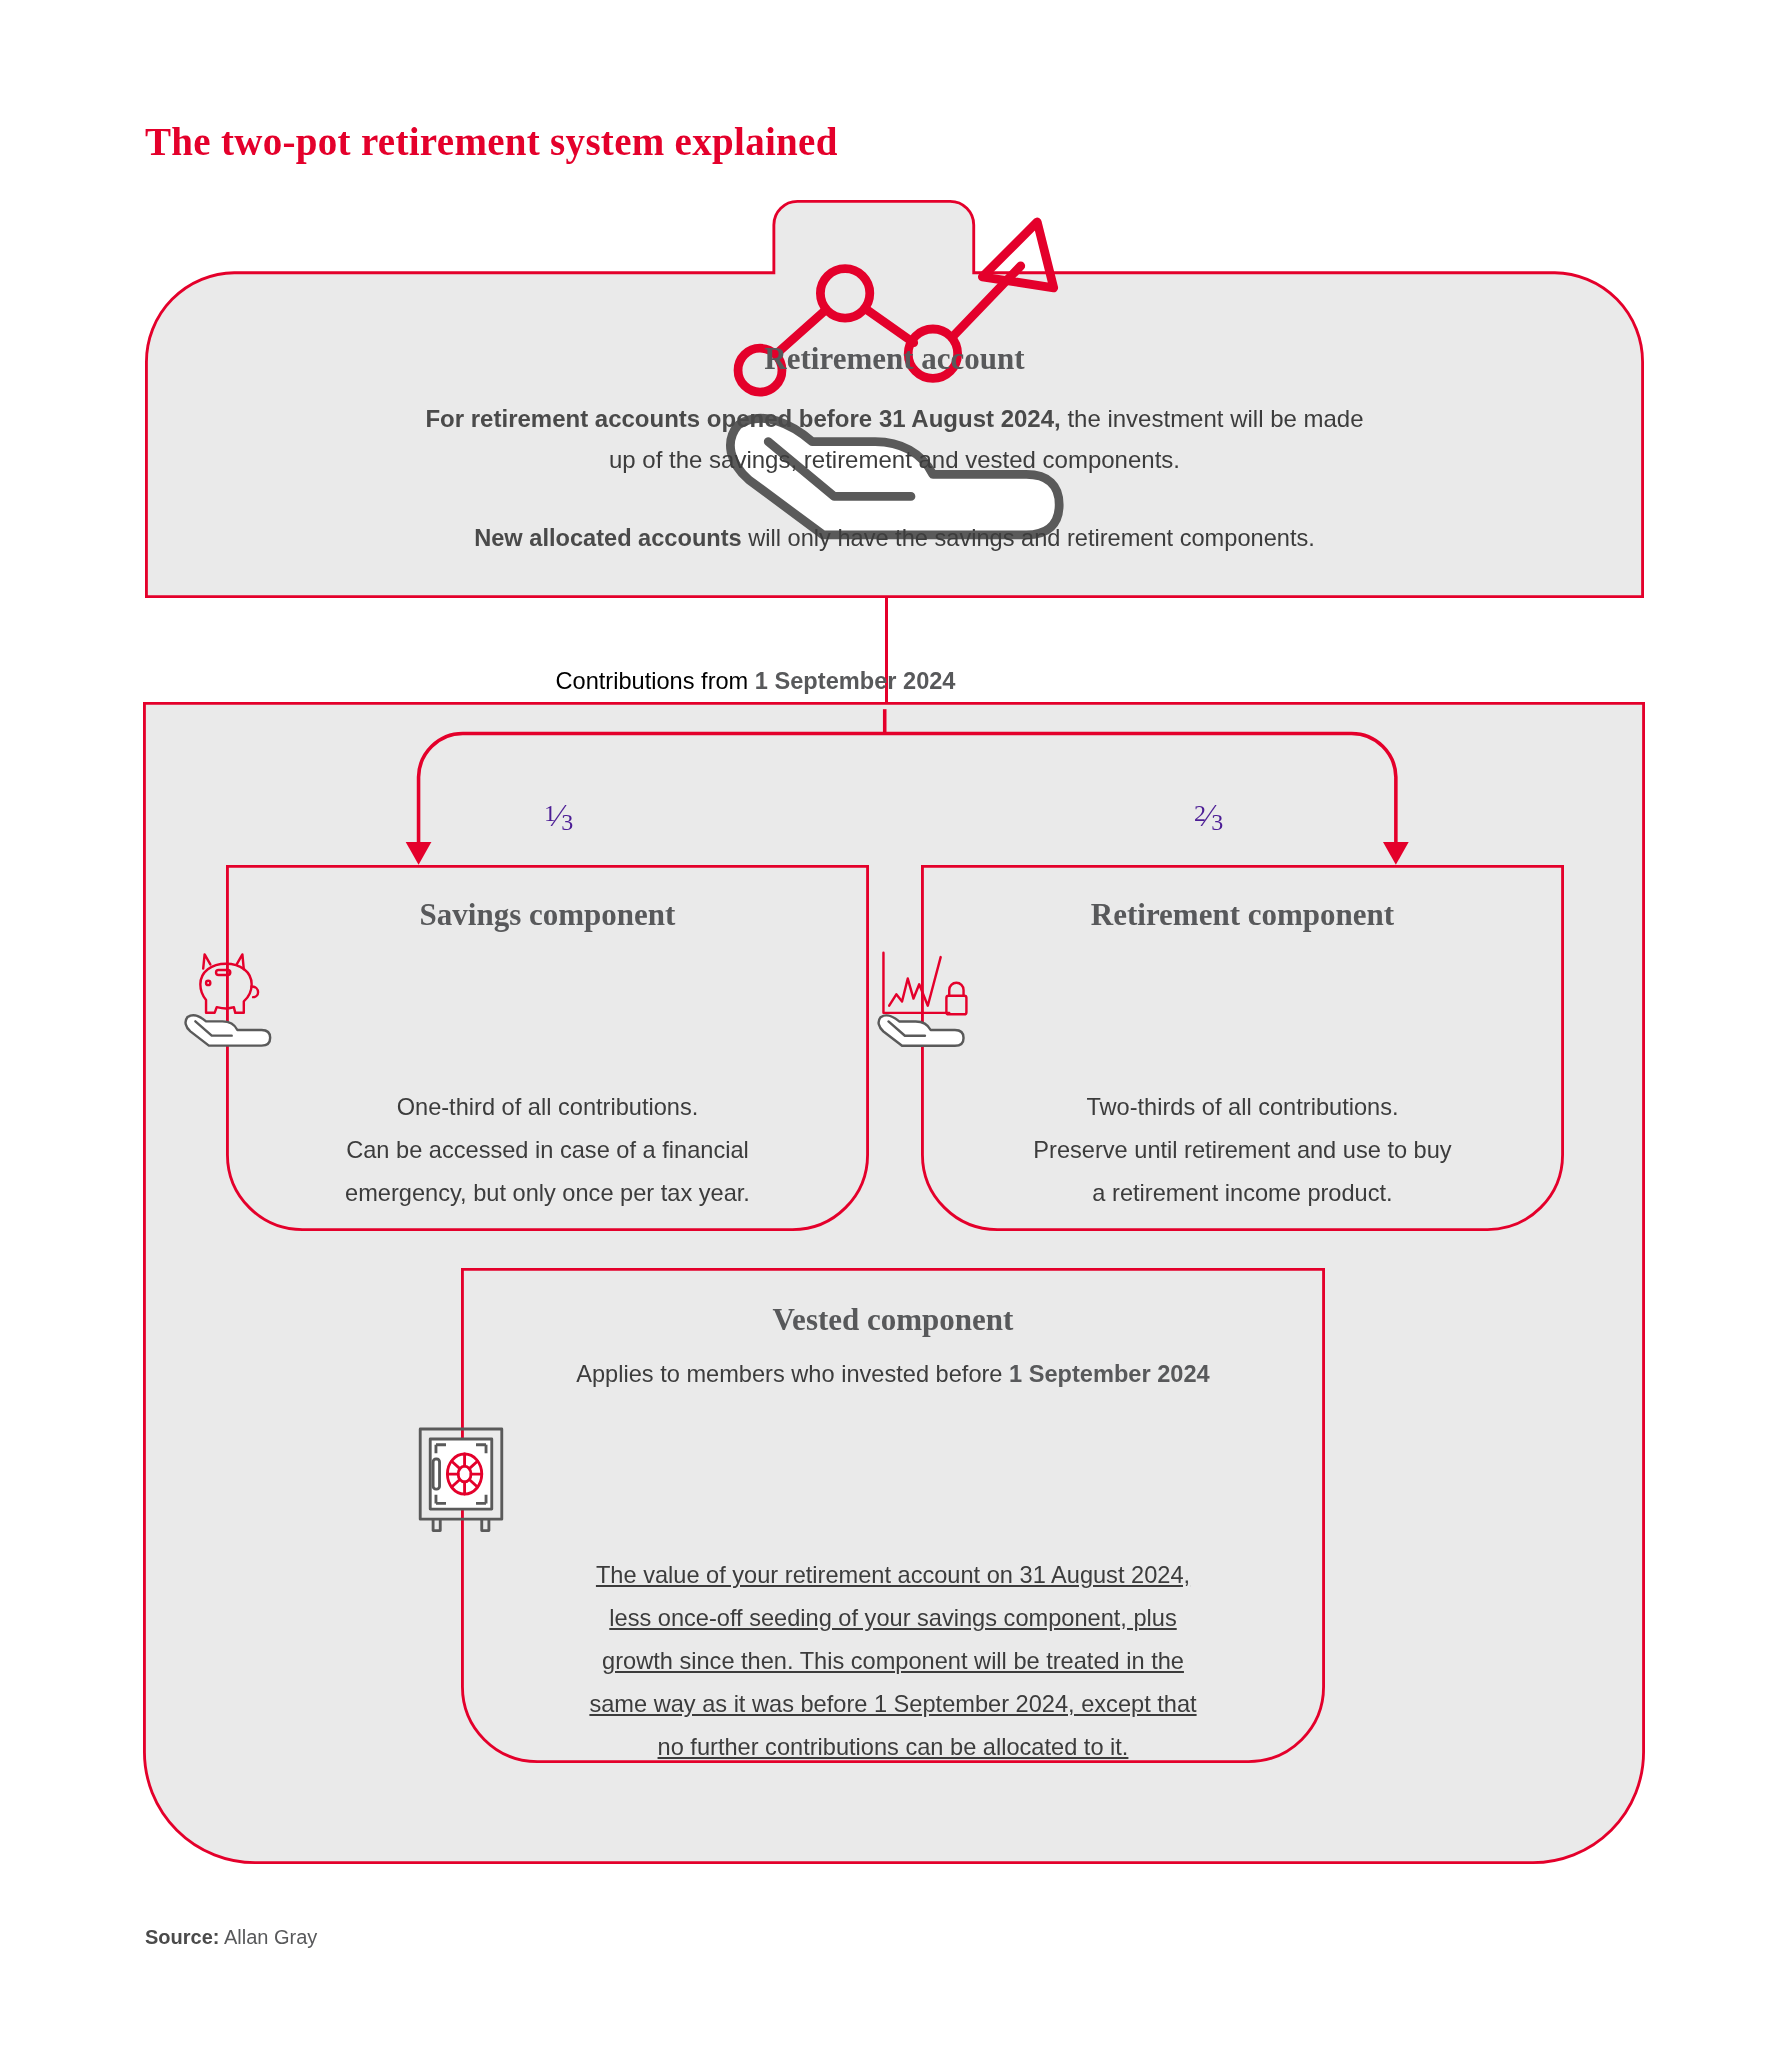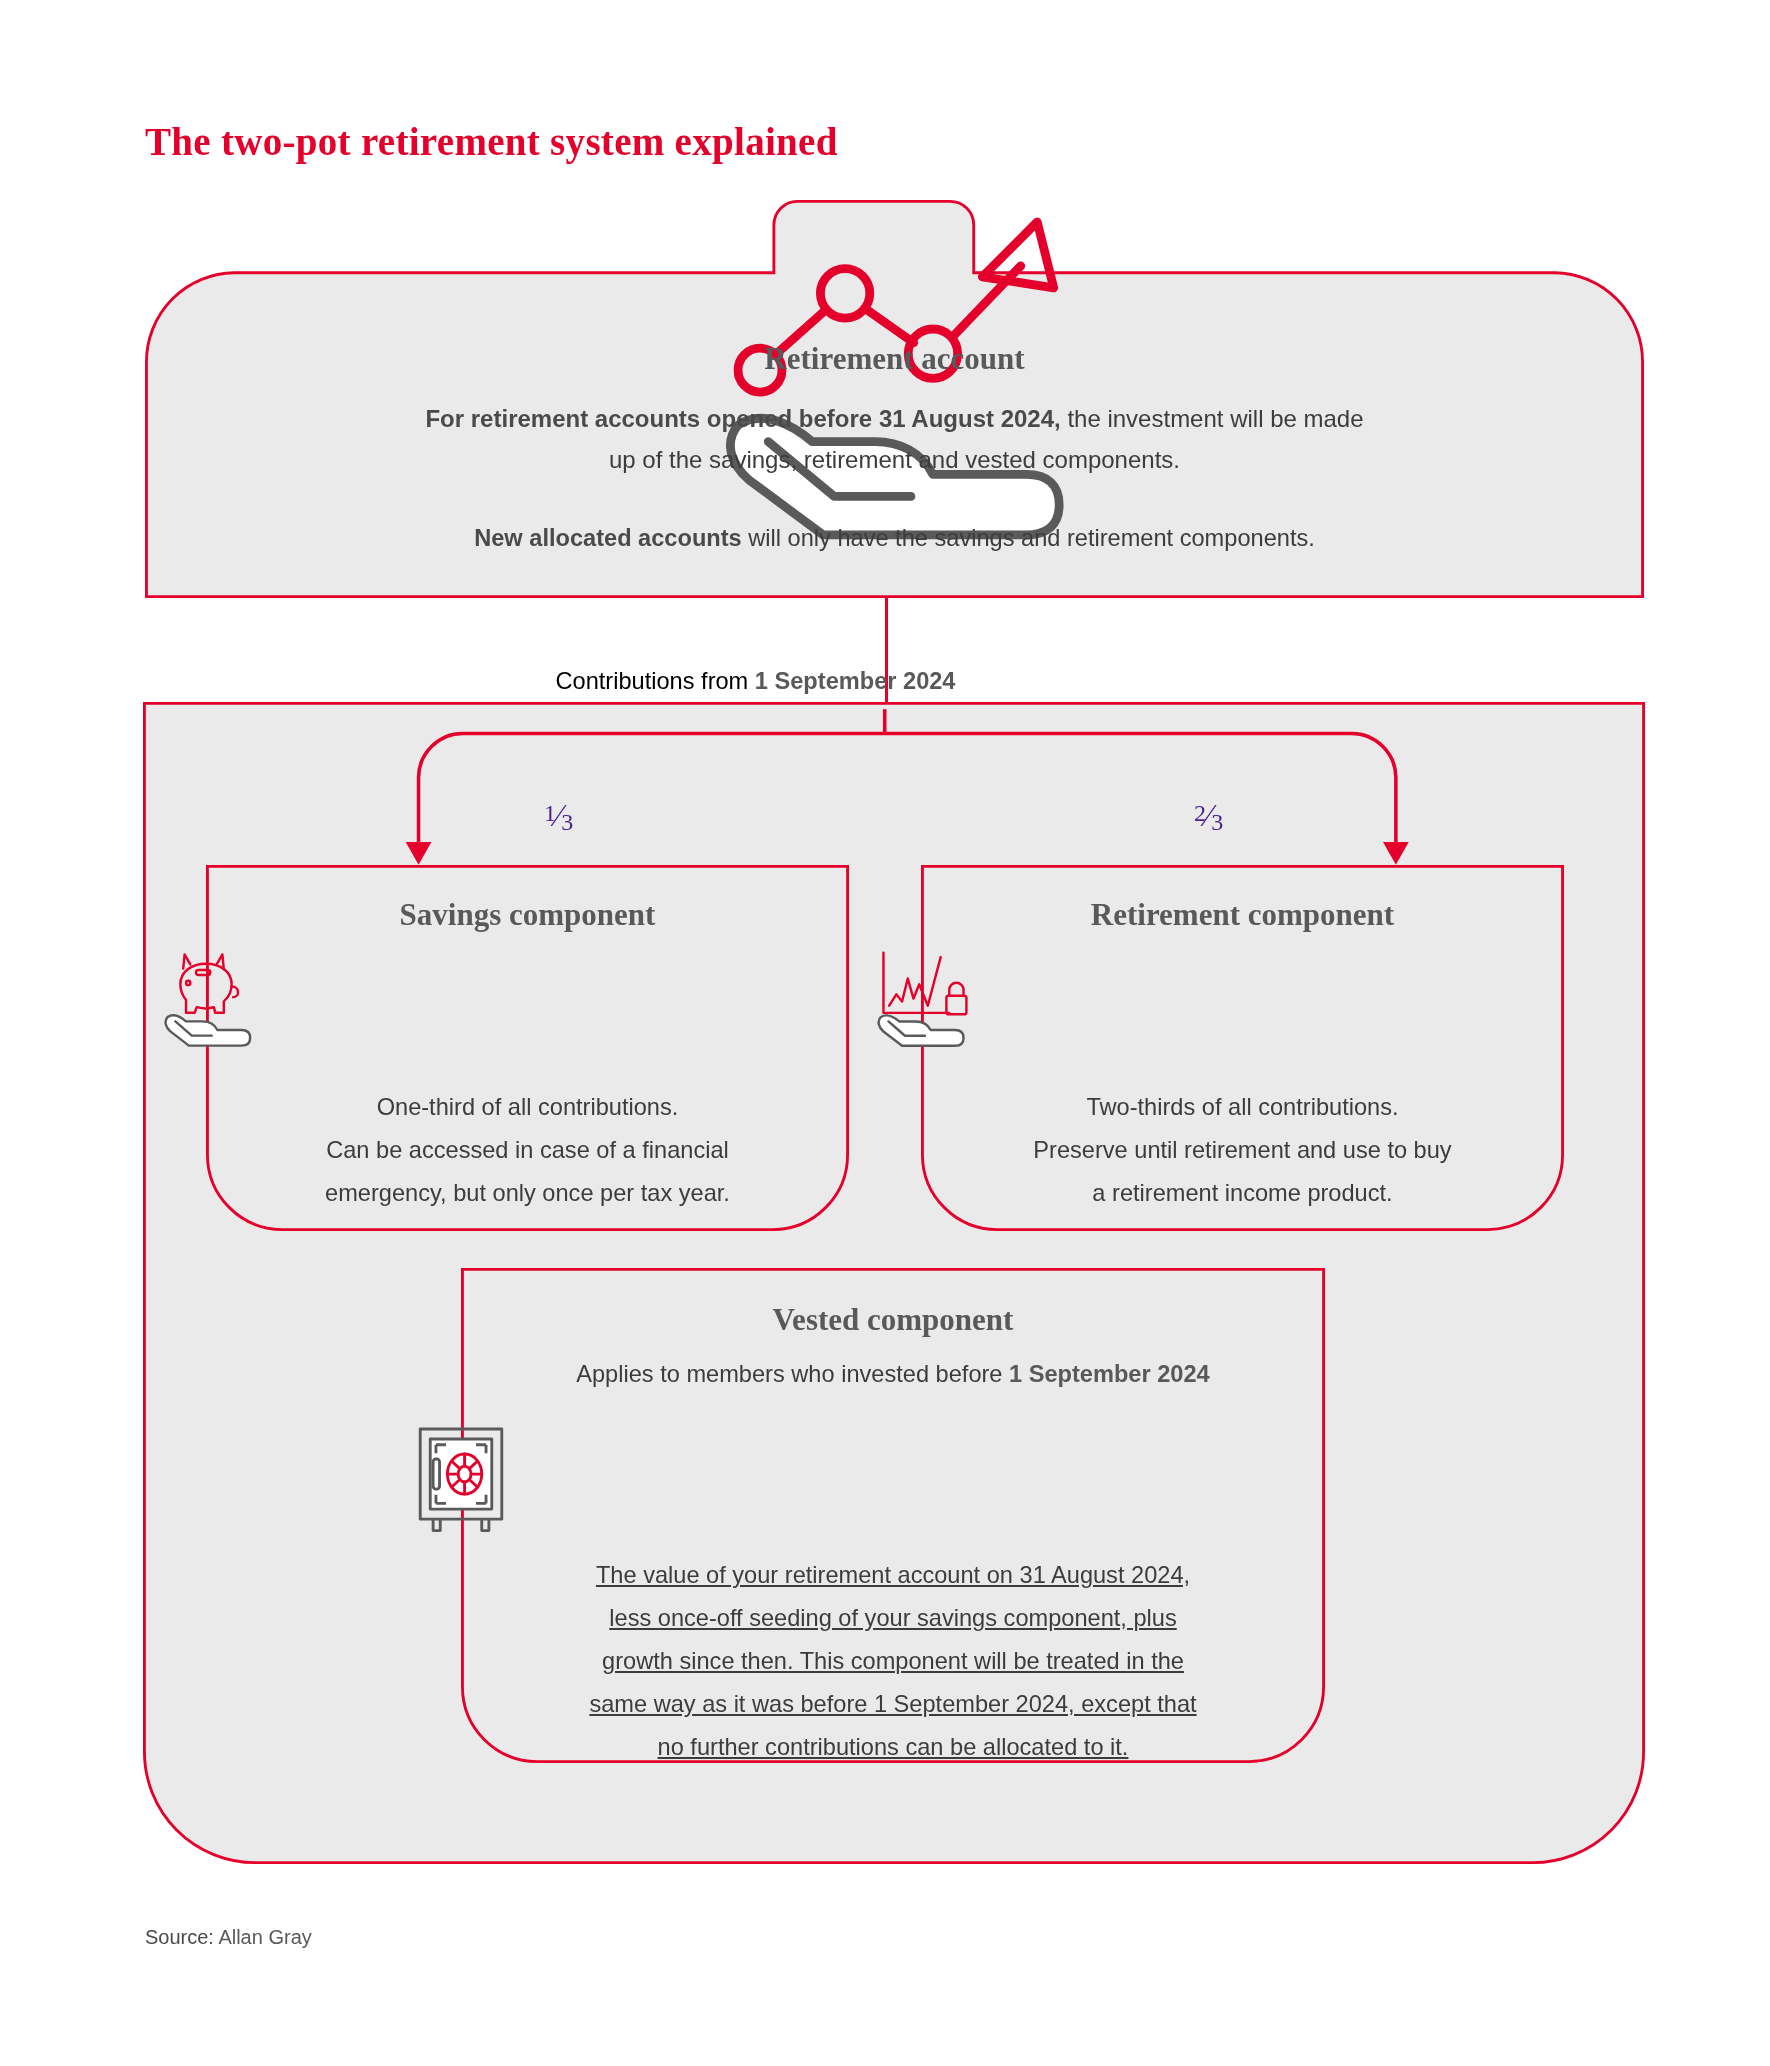--- a/index.html
+++ b/index.html
@@ -132,21 +132,21 @@
   }
   .comp-body {
     position: absolute;
     left: 0; width: 100%;
     text-align: center;
     font-size: 23.6px;
     color: #3C3C3C;
     line-height: 43px;
   }
 
-  #savings-card { left: 206px; top: 865px; width: 643px; height: 366px; }
+  #savings-card { left: 226px; top: 865px; width: 643px; height: 366px; }
   #retirement-card { left: 921px; top: 865px; width: 643px; height: 366px; }
   #savings-card .comp-heading, #retirement-card .comp-heading { top: 32px; }
   #savings-card .comp-body, #retirement-card .comp-body { top: 221px; }
   .comp-icon { position: absolute; left: 50%; transform: translateX(-50%); }
   #savings-icon { top: 82px; width: 114px; height: 111px; }
   #retirement-icon { top: 82px; width: 118px; height: 111px; }
 
   #vested-card { left: 461px; top: 1268px; width: 864px; height: 495px; }
   #vested-card .comp-heading { top: 34px; }
   #vested-sub {
@@ -161,21 +161,21 @@
   #vested-card .comp-body { top: 286px; text-decoration: underline; }
 
   
   #source {
     position: absolute;
     left: 145px;
     top: 1926px;
     font-size: 20px;
     color: #58595B;
   }
-  #source .strong { font-weight: normal; color: #4A4A4A; }
+  #source .strong { font-weight: bold; color: #4A4A4A; }
 </style>
 </head>
 <body>
 
 <div class="page">
 
   <div id="title">The two-pot retirement system explained</div>
 
   <div id="top-card">
     <svg viewBox="0 0 2100 558" preserveAspectRatio="none">

